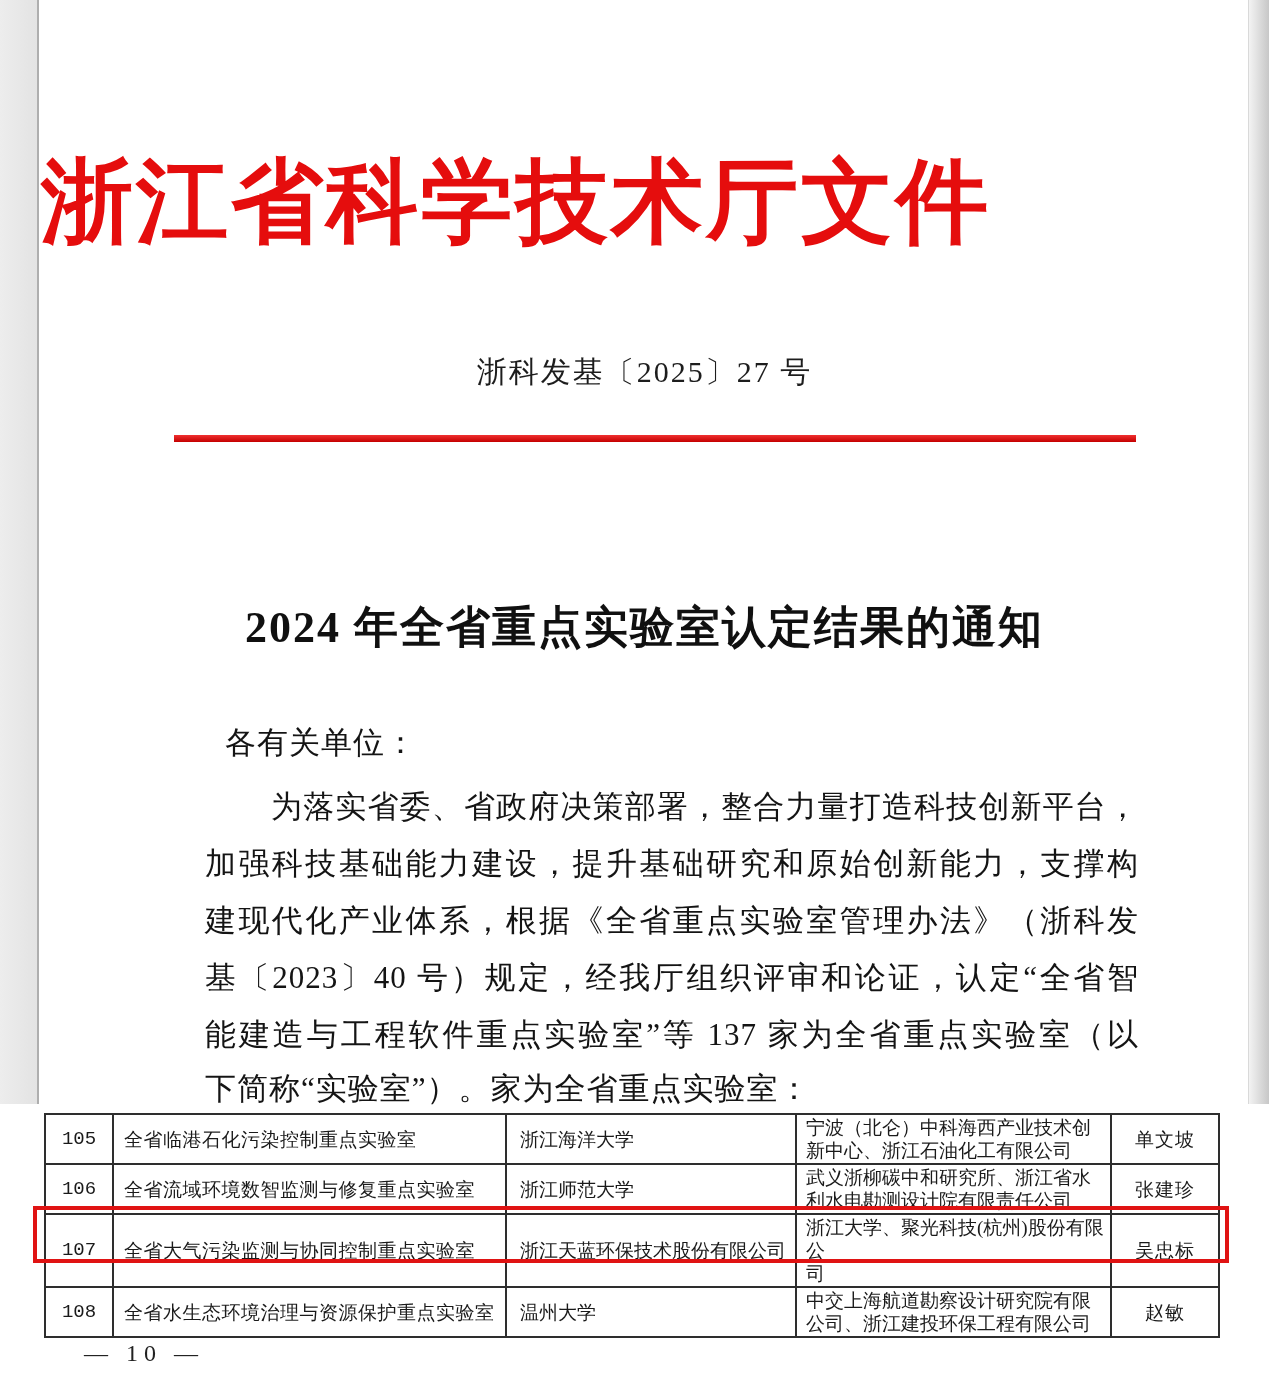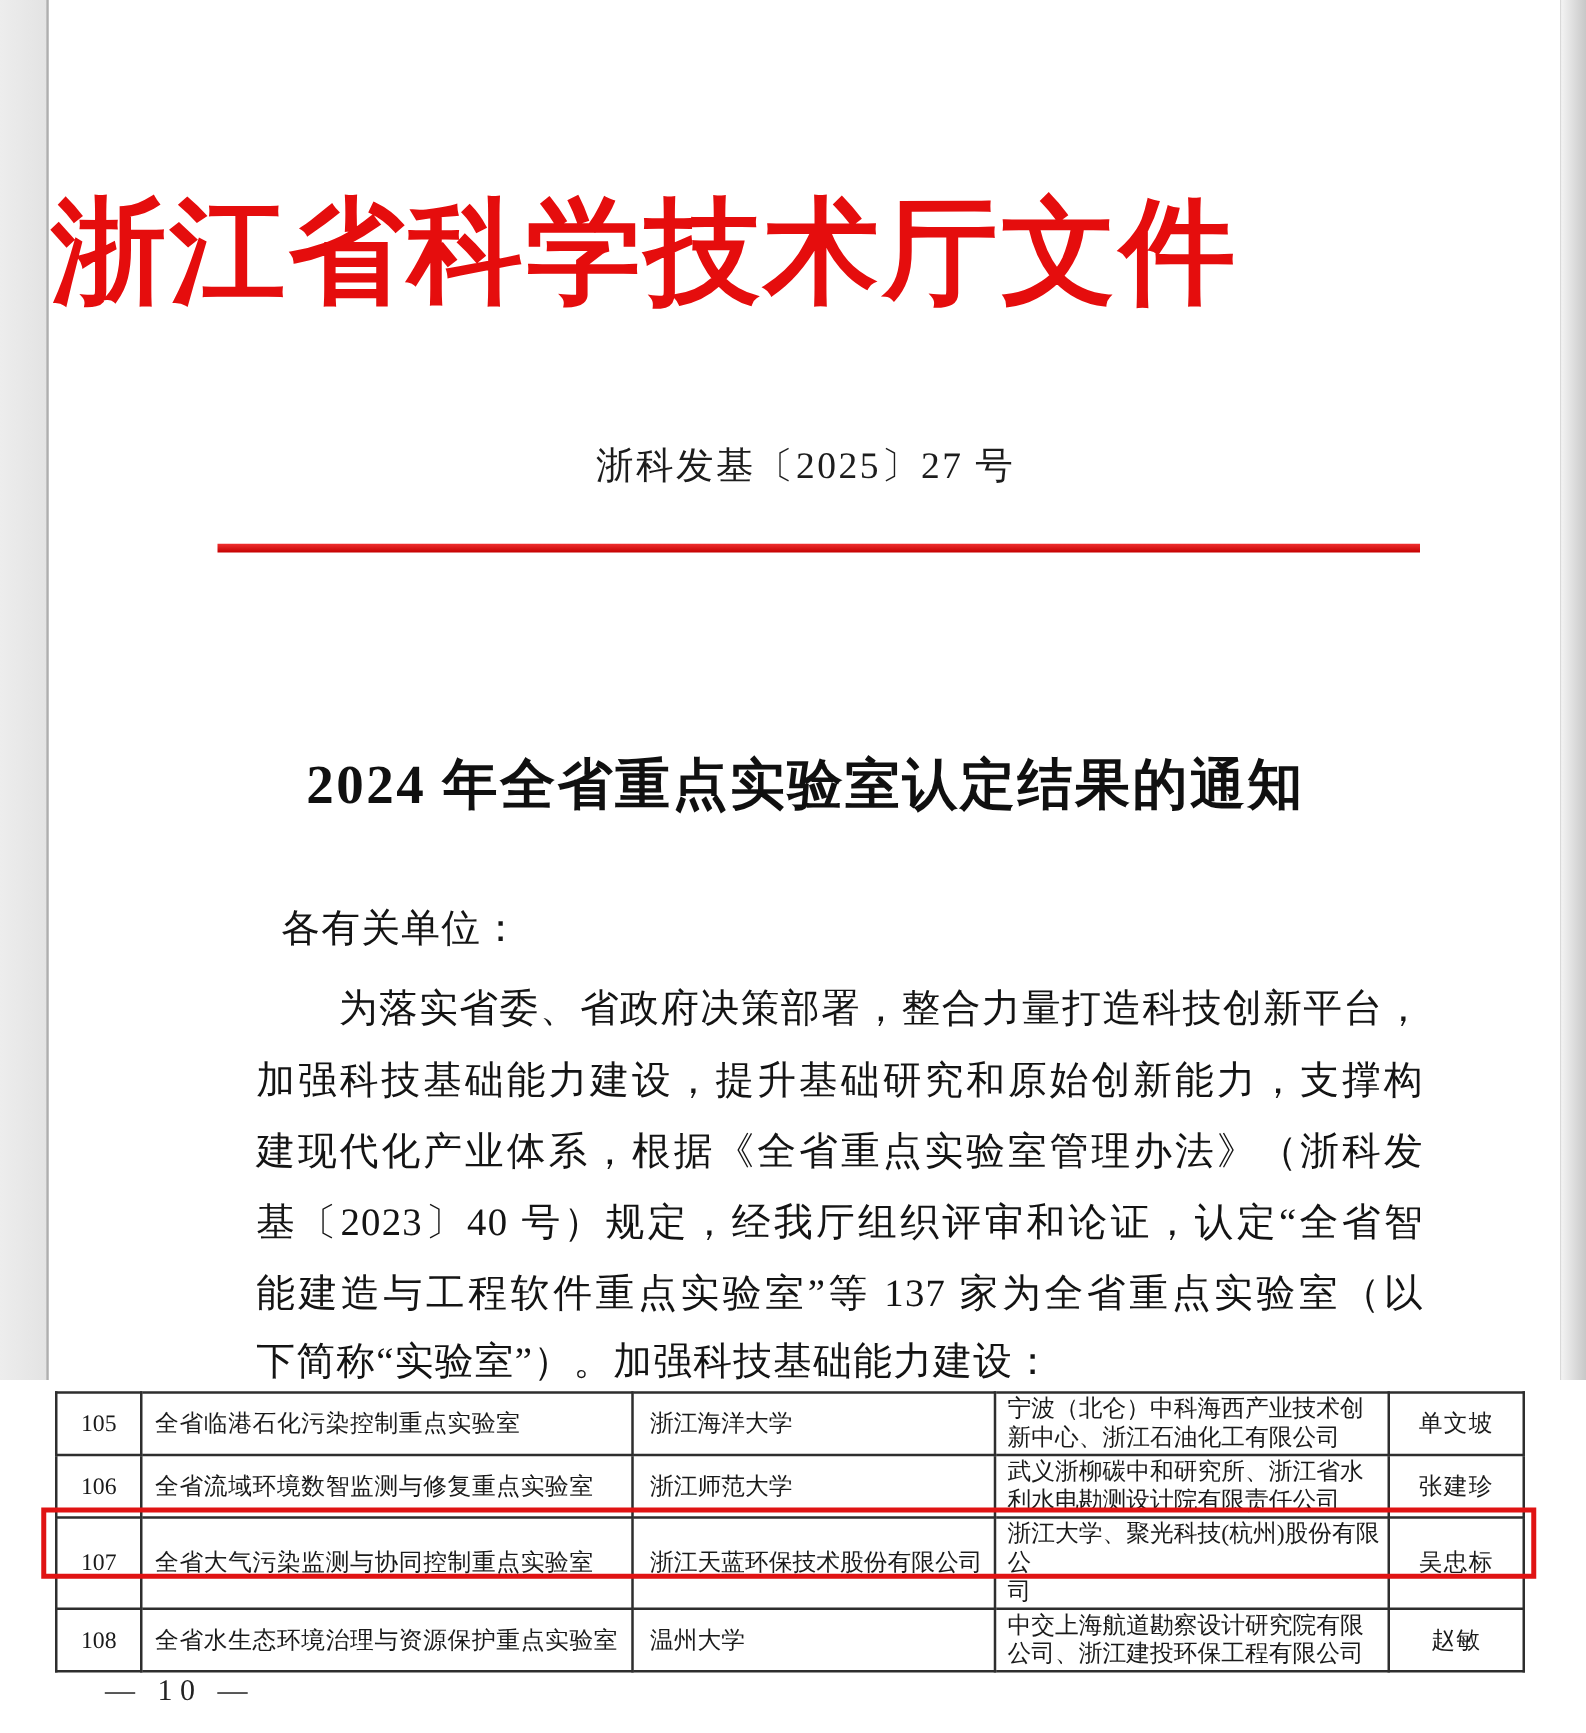--- a/index.html
+++ b/index.html
@@ -100,21 +100,21 @@
     table-layout: fixed;
     font-size: 19px;
     color: #1a1a1a;
   }
   table.result-table td {
     border: 2px solid #2e2e2e;
     vertical-align: middle;
     line-height: 23px;
     overflow: hidden;
   }
-  td.cell-no { text-align: center; font-family: Liberation Serif, serif; }
+  td.cell-no { text-align: center; font-family: Liberation Mono, monospace; }
   td.cell-lab { padding-left: 10px; letter-spacing: 0.5px; }
   td.cell-inst { padding-left: 13px; margin-top: 32px; }
   td.cell-partners { padding: 1px 6px 1px 9px; }
   td.cell-director { text-align: center; letter-spacing: 1px; }
   tr.r-105, tr.r-106, tr.r-108 { height: 50px; }
   tr.r-107 { height: 48px; }
 
   .highlight-box {
     position: absolute;
     left: 33px; top: 1206px;
@@ -147,21 +147,21 @@
 
   <div class="notice-title notice-title-2">2024 年全省重点实验室认定结果的通知</div>
 
   <div class="salutation">各有关单位：</div>
 
   <div class="body-line body-justify body-indent bl-1">为落实省委、省政府决策部署，整合力量打造科技创新平台，</div>
   <div class="body-line body-justify bl-2">加强科技基础能力建设，提升基础研究和原始创新能力，支撑构</div>
   <div class="body-line body-justify bl-3">建现代化产业体系，根据《全省重点实验室管理办法》（浙科发</div>
   <div class="body-line body-justify bl-4">基〔2023〕40 号）规定，经我厅组织评审和论证，认定“全省智</div>
   <div class="body-line body-justify bl-5">能建造与工程软件重点实验室”等 137 家为全省重点实验室（以</div>
-  <div class="body-line bl-6">下简称“实验室”）。加强科技基础能力建设：</div>
+  <div class="body-line bl-6">下简称“实验室”）。家为全省重点实验室：</div>
 
   <table class="result-table">
     <colgroup>
       <col style="width:68px">
       <col style="width:393px">
       <col style="width:290px">
       <col style="width:315px">
       <col style="width:108px">
     </colgroup>
     <tbody>

